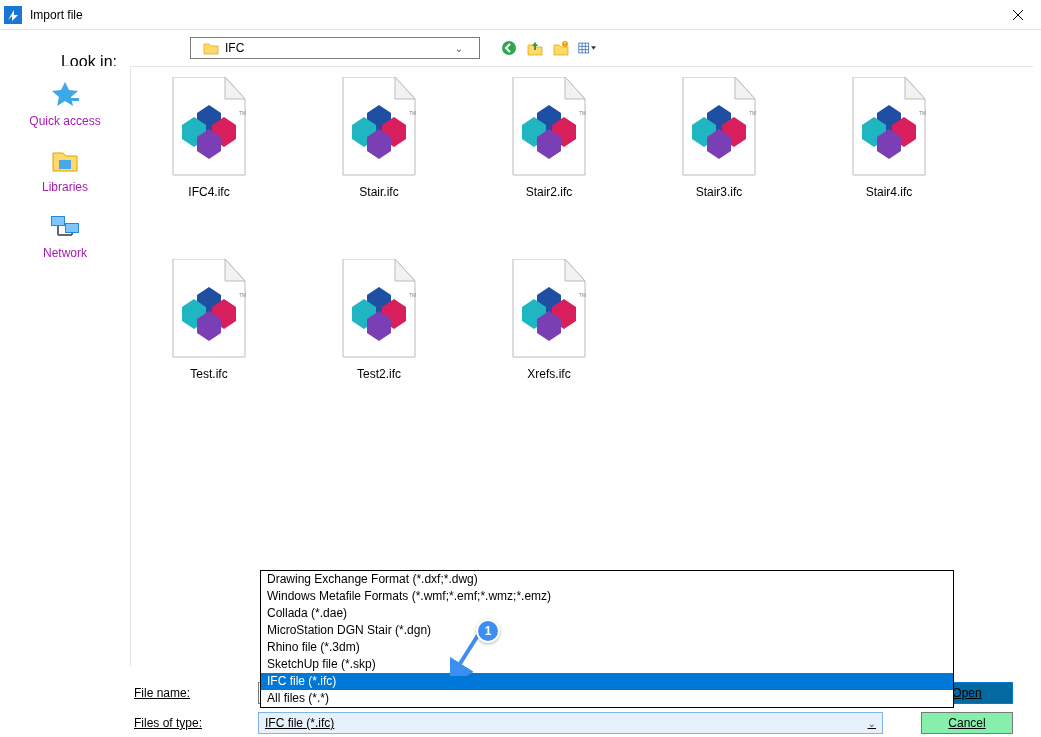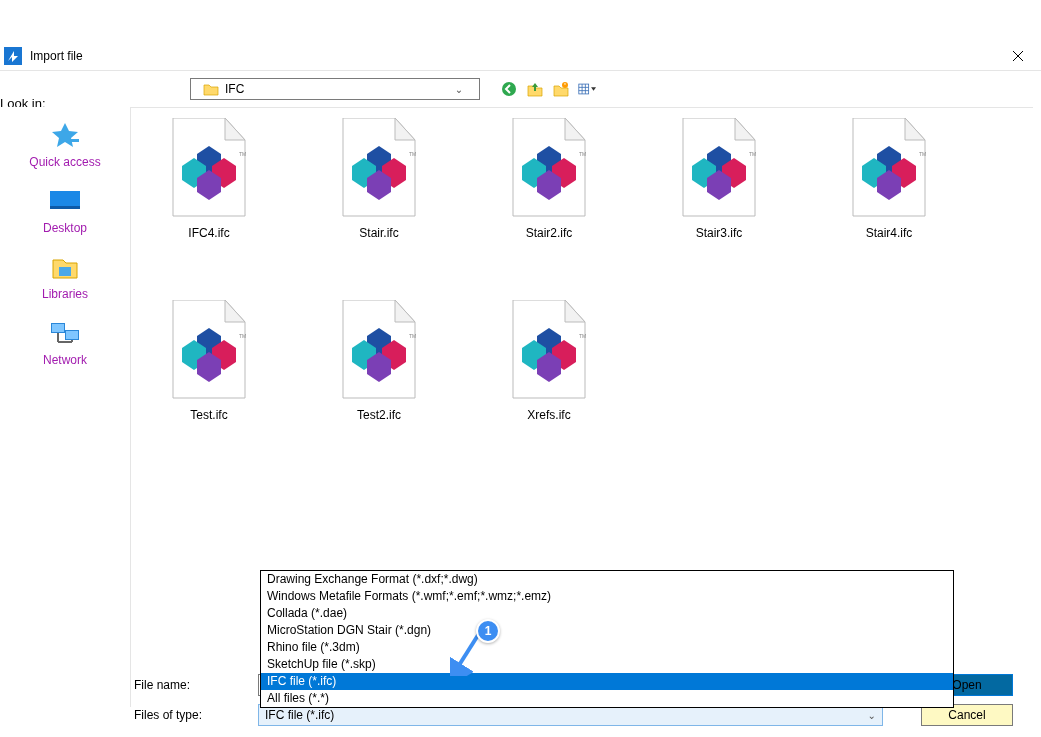--- a/index.html
+++ b/index.html
@@ -1,26 +1,26 @@
 <!DOCTYPE html>
 <html><head>
 <meta charset="utf-8">
 <style>
 * { box-sizing: border-box; margin: 0; padding: 0; }
 body { font-family: "Segoe UI", Tahoma, sans-serif; font-size: 12px; background: #fff; width: 1041px; height: 737px; position: relative; }
 
 
-.titlebar { height: 30px; display: flex; align-items: center; padding: 0 0 0 4px; border-bottom: 1px solid #e5e5e5; margin-top: 41px; }
+.titlebar { height: 30px; display: flex; align-items: center; padding: 0 0 0 4px; border-bottom: 1px solid #e5e5e5; }
 .titlebar .app-icon { width: 18px; height: 18px; background: #1976d2; display: flex; align-items: center; justify-content: center; margin-right: 8px; }
 .titlebar .title { flex: 1; font-size: 12px; color: #000; }
 .titlebar .close-btn { width: 46px; height: 30px; display: flex; align-items: center; justify-content: center; cursor: pointer; }
 
 
 .lookin-row { height: 36px; display: flex; align-items: center; padding: 6px 8px 6px 0; }
-.lookin-label { width: 190px; text-align: left; padding-right: 12px; font-size: 13px; color: #000; margin-top: 28px; }
+.lookin-label { width: 190px; text-align: center; padding-right: 12px; font-size: 16px; color: #000; margin-top: 28px; }
 .lookin-select { width: 290px; height: 22px; border: 1px solid #7a7a7a; display: flex; align-items: center; padding: 0 12px; background: #fff; cursor: pointer; }
 .lookin-select .folder-mini { width: 16px; height: 14px; margin-right: 6px; }
 .lookin-select .val { flex: 1; font-size: 12px; }
 .lookin-select .chev { width: 16px; text-align: center; font-size: 10px; color: #555; }
 .toolbar-icons { display: flex; align-items: center; gap: 8px; margin-left: 20px; }
 .toolbar-icons .ti { width: 18px; height: 18px; cursor: pointer; display: flex; align-items: center; justify-content: center; }
 
 
 .main { display: flex; height: 600px; }
 .sidebar { width: 130px; background: #fff; padding-top: 14px; display: flex; flex-direction: column; align-items: center; gap: 18px; }
@@ -37,28 +37,28 @@
 
 .type-dropdown { position: absolute; left: 260px; top: 570px; width: 694px; border: 1px solid #000; background: #fff; font-size: 12px; z-index: 10; }
 .type-dropdown .opt { padding: 0 6px; height: 17px; line-height: 17px; white-space: nowrap; overflow: hidden; cursor: pointer; }
 .type-dropdown .opt.sel { background: #0078d7; color: #fff; }
 
 
 .callout-arrow { position: absolute; left: 450px; top: 626px; z-index: 20; pointer-events: none; }
 .callout-bubble { position: absolute; left: 476px; top: 619px; width: 24px; height: 24px; border-radius: 50%; background: #3d8ef2; border: 2px solid #fff; display: flex; align-items: center; justify-content: center; color: #fff; font-size: 12px; font-weight: 600; z-index: 21; box-shadow: 0 1px 3px rgba(0,0,0,0.3); pointer-events: none; }
 
 
-.bottom { position: absolute; left: 0; right: 0; bottom: 8px; padding: 0 10px 0 0; }
+.bottom { position: absolute; left: 0; right: 0; bottom: 0; padding: 0 10px 0 0; text-decoration: underline; }
 .brow { display: flex; align-items: center; height: 28px; margin-top: 2px; }
 .blabel { width: 258px; text-align: left; padding-left: 134px; font-size: 12px; }
 .binput { width: 625px; height: 22px; border: 1px solid #7a7a7a; background: #fff; padding: 0 6px; font-size: 12px; }
 .bselect { width: 625px; height: 22px; border: 1px solid #7fb6e8; background: #e6f1fb; padding: 0 6px; font-size: 12px; display: flex; align-items: center; }
 .bselect .val { flex: 1; }
 .bselect .chev { font-size: 10px; color: #555; }
-.bbtn { width: 92px; height: 22px; margin-left: 38px; border: 1px solid #7a7a7a; background: #fef9c3; font-size: 12px; cursor: pointer; text-align: center; line-height: 20px; }
+.bbtn { width: 92px; height: 22px; margin-left: 38px; border: 1px solid #7a7a7a; background: #86efac; font-size: 12px; cursor: pointer; text-align: center; line-height: 20px; }
 .bbtn.primary { background: #0369a1; border: 1px solid #0078d7; }
 
 
 .page-sheet { position: absolute; inset: 0; }
 </style>
 </head>
 <body>
 
 <svg width="0" height="0" style="position:absolute">
   <defs>
@@ -141,29 +141,20 @@
       <div class="sb-icon">
         <svg width="32" height="30" viewBox="0 0 32 30">
             <path d="M16 2 l4 8 l9 1 l-7 6 l2 9 l-8 -5 l-8 5 l2 -9 l-7 -6 l9 -1 z" fill="#3da7e8"></path>
             <rect x="22" y="18" width="8" height="3" fill="#3da7e8"></rect>
           </svg>
       </div>
       <div class="lbl">Quick access</div>
     </div>
     <div class="sb-item">
       <div class="sb-icon">
-        <svg width="34" height="26" viewBox="0 0 34 26">
-            <rect x="2" y="2" width="30" height="18" fill="#1b88e6"></rect>
-            <rect x="2" y="17" width="30" height="3" fill="#0d5aa7"></rect>
-          </svg>
-      </div>
-      <div class="lbl">Desktop</div>
-    </div>
-    <div class="sb-item">
-      <div class="sb-icon">
         <svg width="32" height="28" viewBox="0 0 32 28">
             <path d="M4 6 h10 l3 3 h11 v15 h-24 z" fill="#ffd96b" stroke="#d8a400"></path>
             <rect x="10" y="13" width="12" height="9" fill="#4aa8e8"></rect>
           </svg>
       </div>
       <div class="lbl">Libraries</div>
     </div>
     <div class="sb-item">
       <div class="sb-icon">
         <svg width="34" height="28" viewBox="0 0 34 28">

